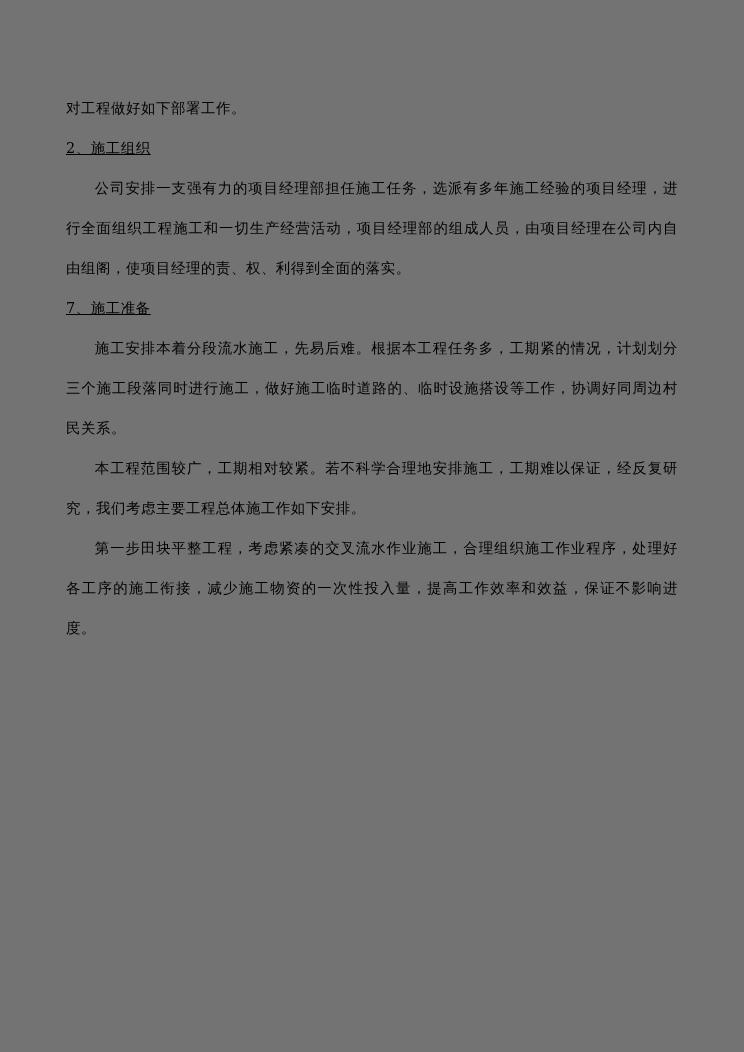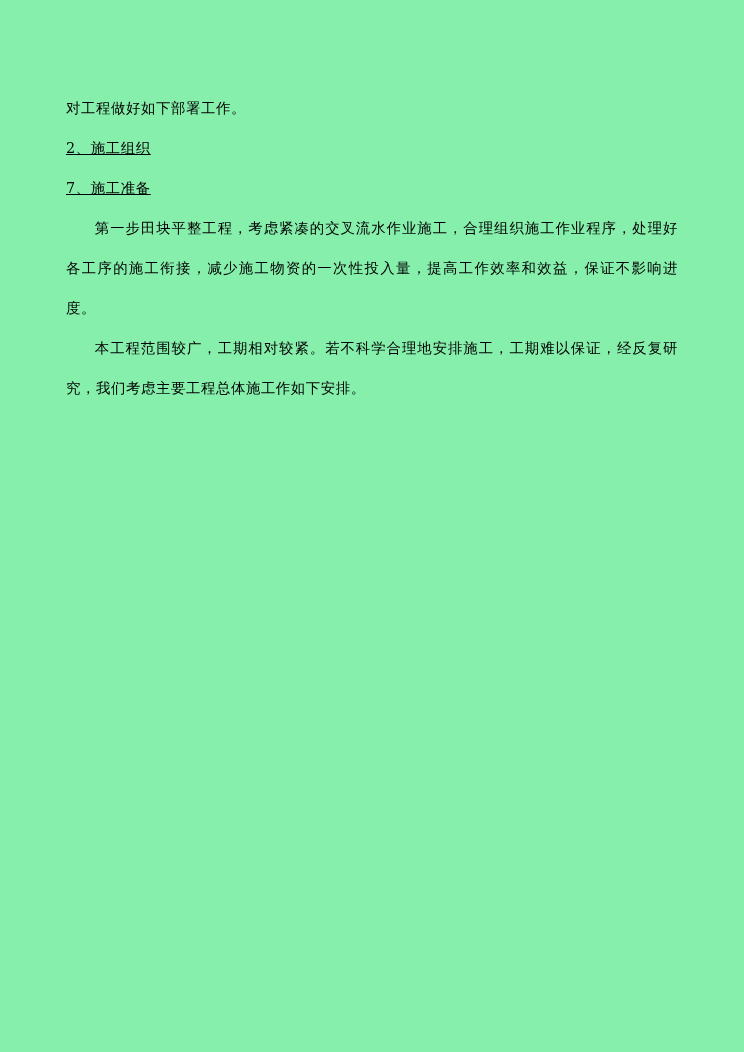--- a/index.html
+++ b/index.html
@@ -11,21 +11,21 @@
     width: 744px;
     height: 1052px;
     font-family: "DejaVu Serif", "Liberation Serif", serif;
     color: #000000;
     overflow: hidden;
   }
   .page {
     position: relative;
     width: 744px;
     height: 1052px;
-    background: #86efac;
+    background: #737373;
     box-sizing: border-box;
     padding: 88px 66px 60px 66px;
   }
   .doc-body {
     font-size: 14.4px;
     line-height: 40px;
     letter-spacing: 0.6px;
     text-align: justify;
     text-justify: inter-ideograph;
   }
@@ -41,17 +41,19 @@
     text-decoration: underline;
   }
 </style>
 </head>
 <body>
 
 <div class="page">
   <div class="doc-body">
     <p class="para">对工程做好如下部署工作。</p>
     <p class="para heading">2、施工组织</p>
+    <p class="para indent">公司安排一支强有力的项目经理部担任施工任务，选派有多年施工经验的项目经理，进行全面组织工程施工和一切生产经营活动，项目经理部的组成人员，由项目经理在公司内自由组阁，使项目经理的责、权、利得到全面的落实。</p>
     <p class="para heading">7、施工准备</p>
+    <p class="para indent">施工安排本着分段流水施工，先易后难。根据本工程任务多，工期紧的情况，计划划分三个施工段落同时进行施工，做好施工临时道路的、临时设施搭设等工作，协调好同周边村民关系。</p>
+    <p class="para indent">本工程范围较广，工期相对较紧。若不科学合理地安排施工，工期难以保证，经反复研究，我们考虑主要工程总体施工作如下安排。</p>
     <p class="para indent">第一步田块平整工程，考虑紧凑的交叉流水作业施工，合理组织施工作业程序，处理好各工序的施工衔接，减少施工物资的一次性投入量，提高工作效率和效益，保证不影响进度。</p>
-    <p class="para indent">本工程范围较广，工期相对较紧。若不科学合理地安排施工，工期难以保证，经反复研究，我们考虑主要工程总体施工作如下安排。</p>
   </div>
 </div>
 
 </body></html>

